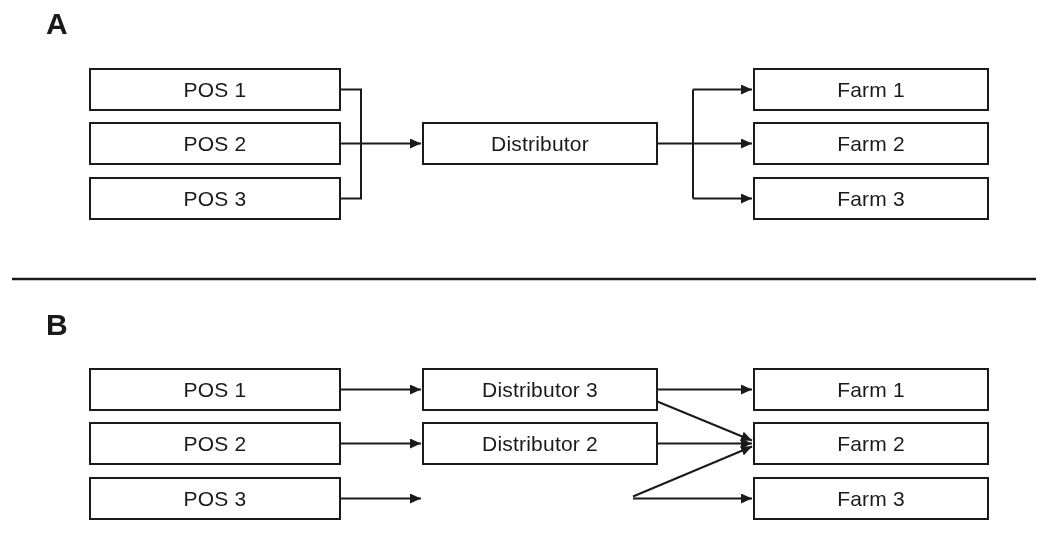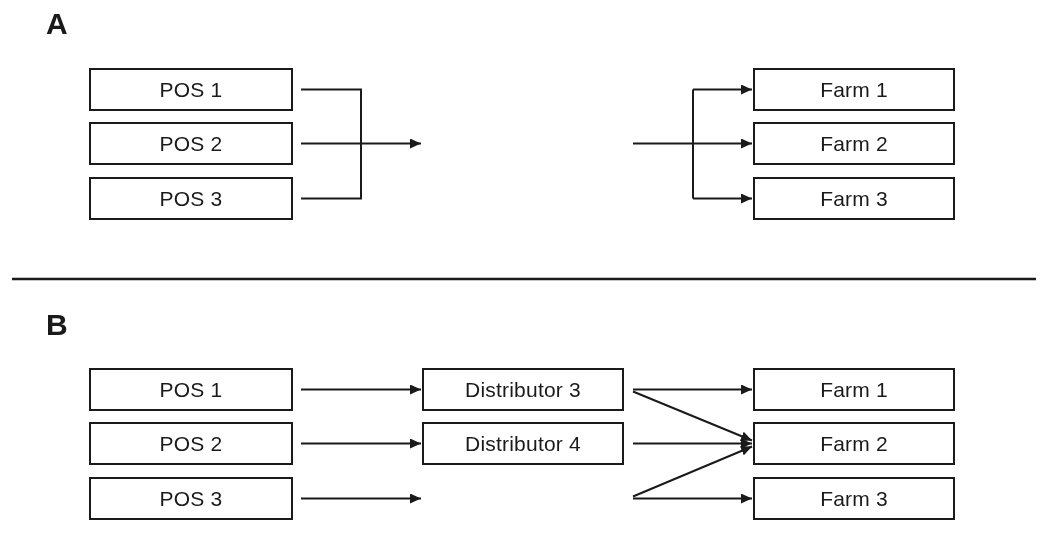--- a/index.html
+++ b/index.html
@@ -24,22 +24,22 @@
     border: 2px solid #1a1a1a;
     background: #ffffff;
     display: flex;
     align-items: center;
     justify-content: center;
     font-size: 21px;
     line-height: 1;
     letter-spacing: 0.2px;
     white-space: nowrap;
   }
-  .w212 { width: 204px; }
-  .w211 { width: 202px; }
+  .w212 { width: 252px; }
+  .w211 { width: 236px; }
   .panel-label {
     position: absolute;
     left: 46px;
     font-size: 30px;
     font-weight: 700;
     line-height: 1;
   }
 </style>
 </head>
 <body>
@@ -76,31 +76,32 @@
       <path d="M633 498.5 L752 498.5" marker-end="url(#ah)"></path>
     </g>
   </svg>
 
   <div class="panel-label" style="top:9px">A</div>
 
   <div class="node w212" style="left:89px; top:68px">POS 1</div>
   <div class="node w212" style="left:89px; top:122px">POS 2</div>
   <div class="node w212" style="left:89px; top:177px">POS 3</div>
 
+  <div class="node w211" style="left:422px; top:122px">Distributor</div>
 
   <div class="node w211" style="left:753px; top:68px">Farm 1</div>
   <div class="node w211" style="left:753px; top:122px">Farm 2</div>
   <div class="node w211" style="left:753px; top:177px">Farm 3</div>
 
   <div class="panel-label" style="top:310px">B</div>
 
   <div class="node w212" style="left:89px; top:368px">POS 1</div>
   <div class="node w212" style="left:89px; top:422px">POS 2</div>
   <div class="node w212" style="left:89px; top:477px">POS 3</div>
 
   <div class="node w211" style="left:422px; top:368px">Distributor 3</div>
-  <div class="node w211" style="left:422px; top:422px">Distributor 4</div>
+  <div class="node w211" style="left:422px; top:422px">Distributor 2</div>
 
   <div class="node w211" style="left:753px; top:368px">Farm 1</div>
   <div class="node w211" style="left:753px; top:422px">Farm 2</div>
   <div class="node w211" style="left:753px; top:477px">Farm 3</div>
 
 </div>
 
 </body></html>

